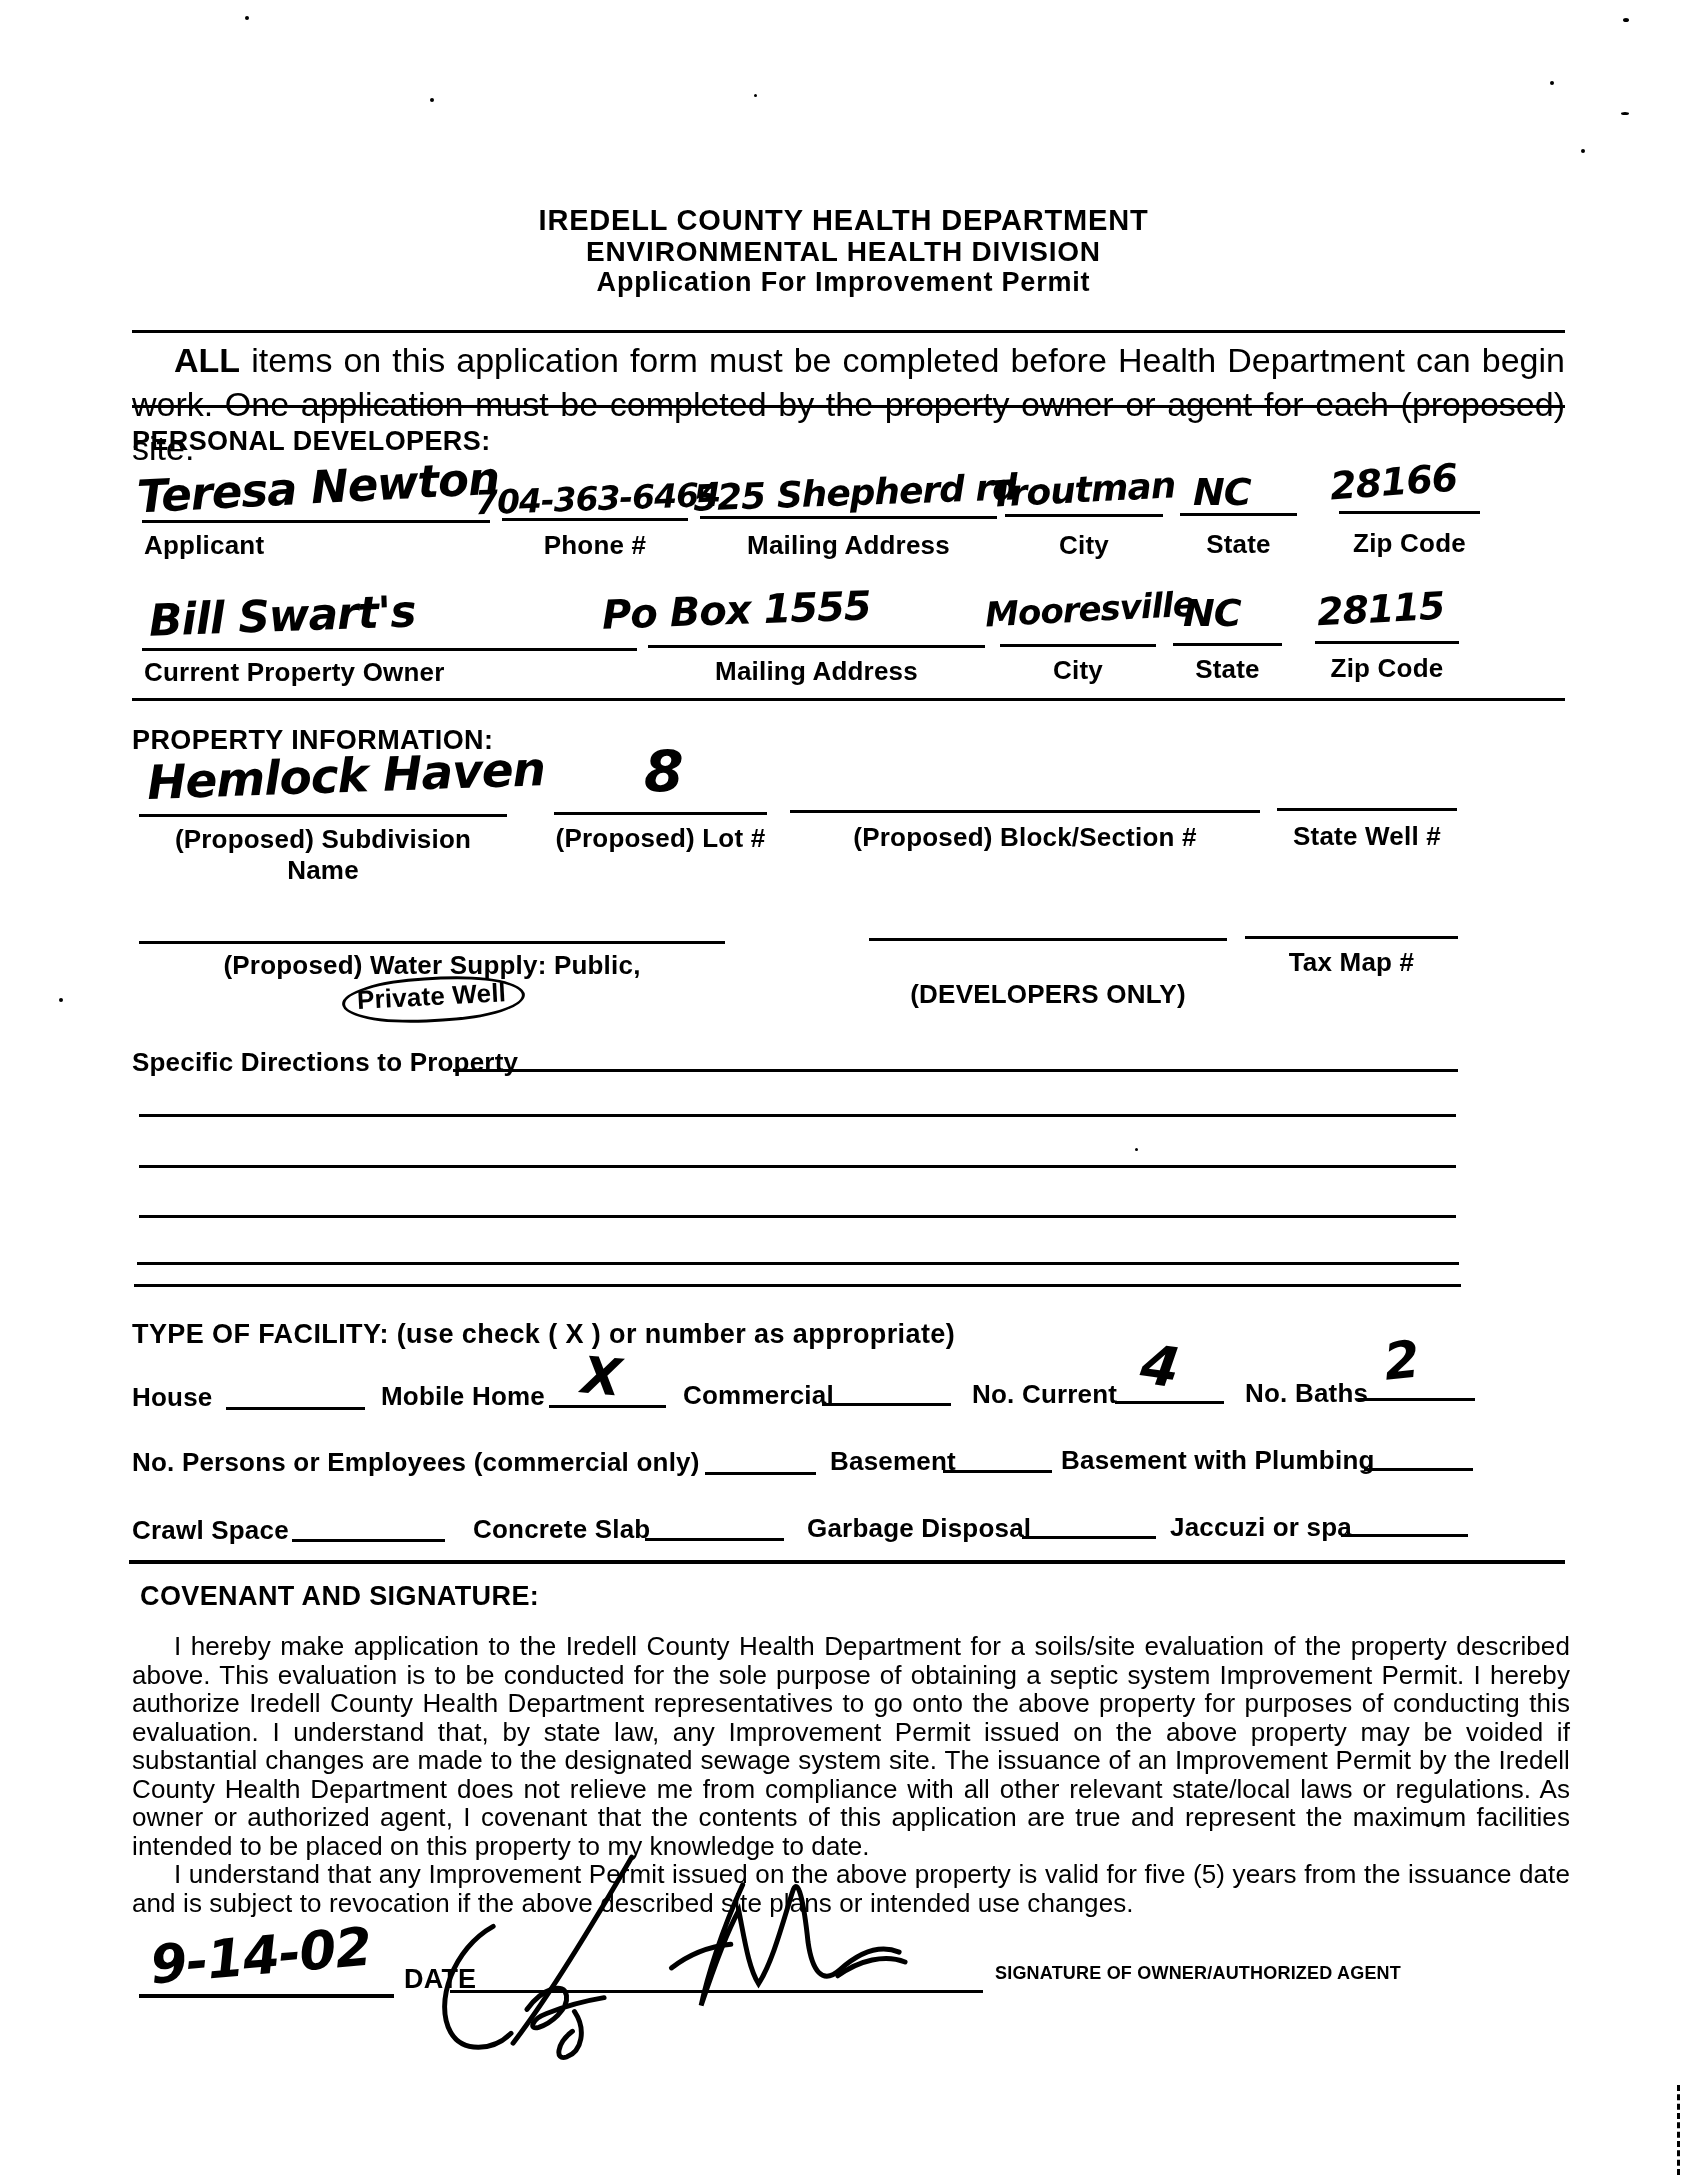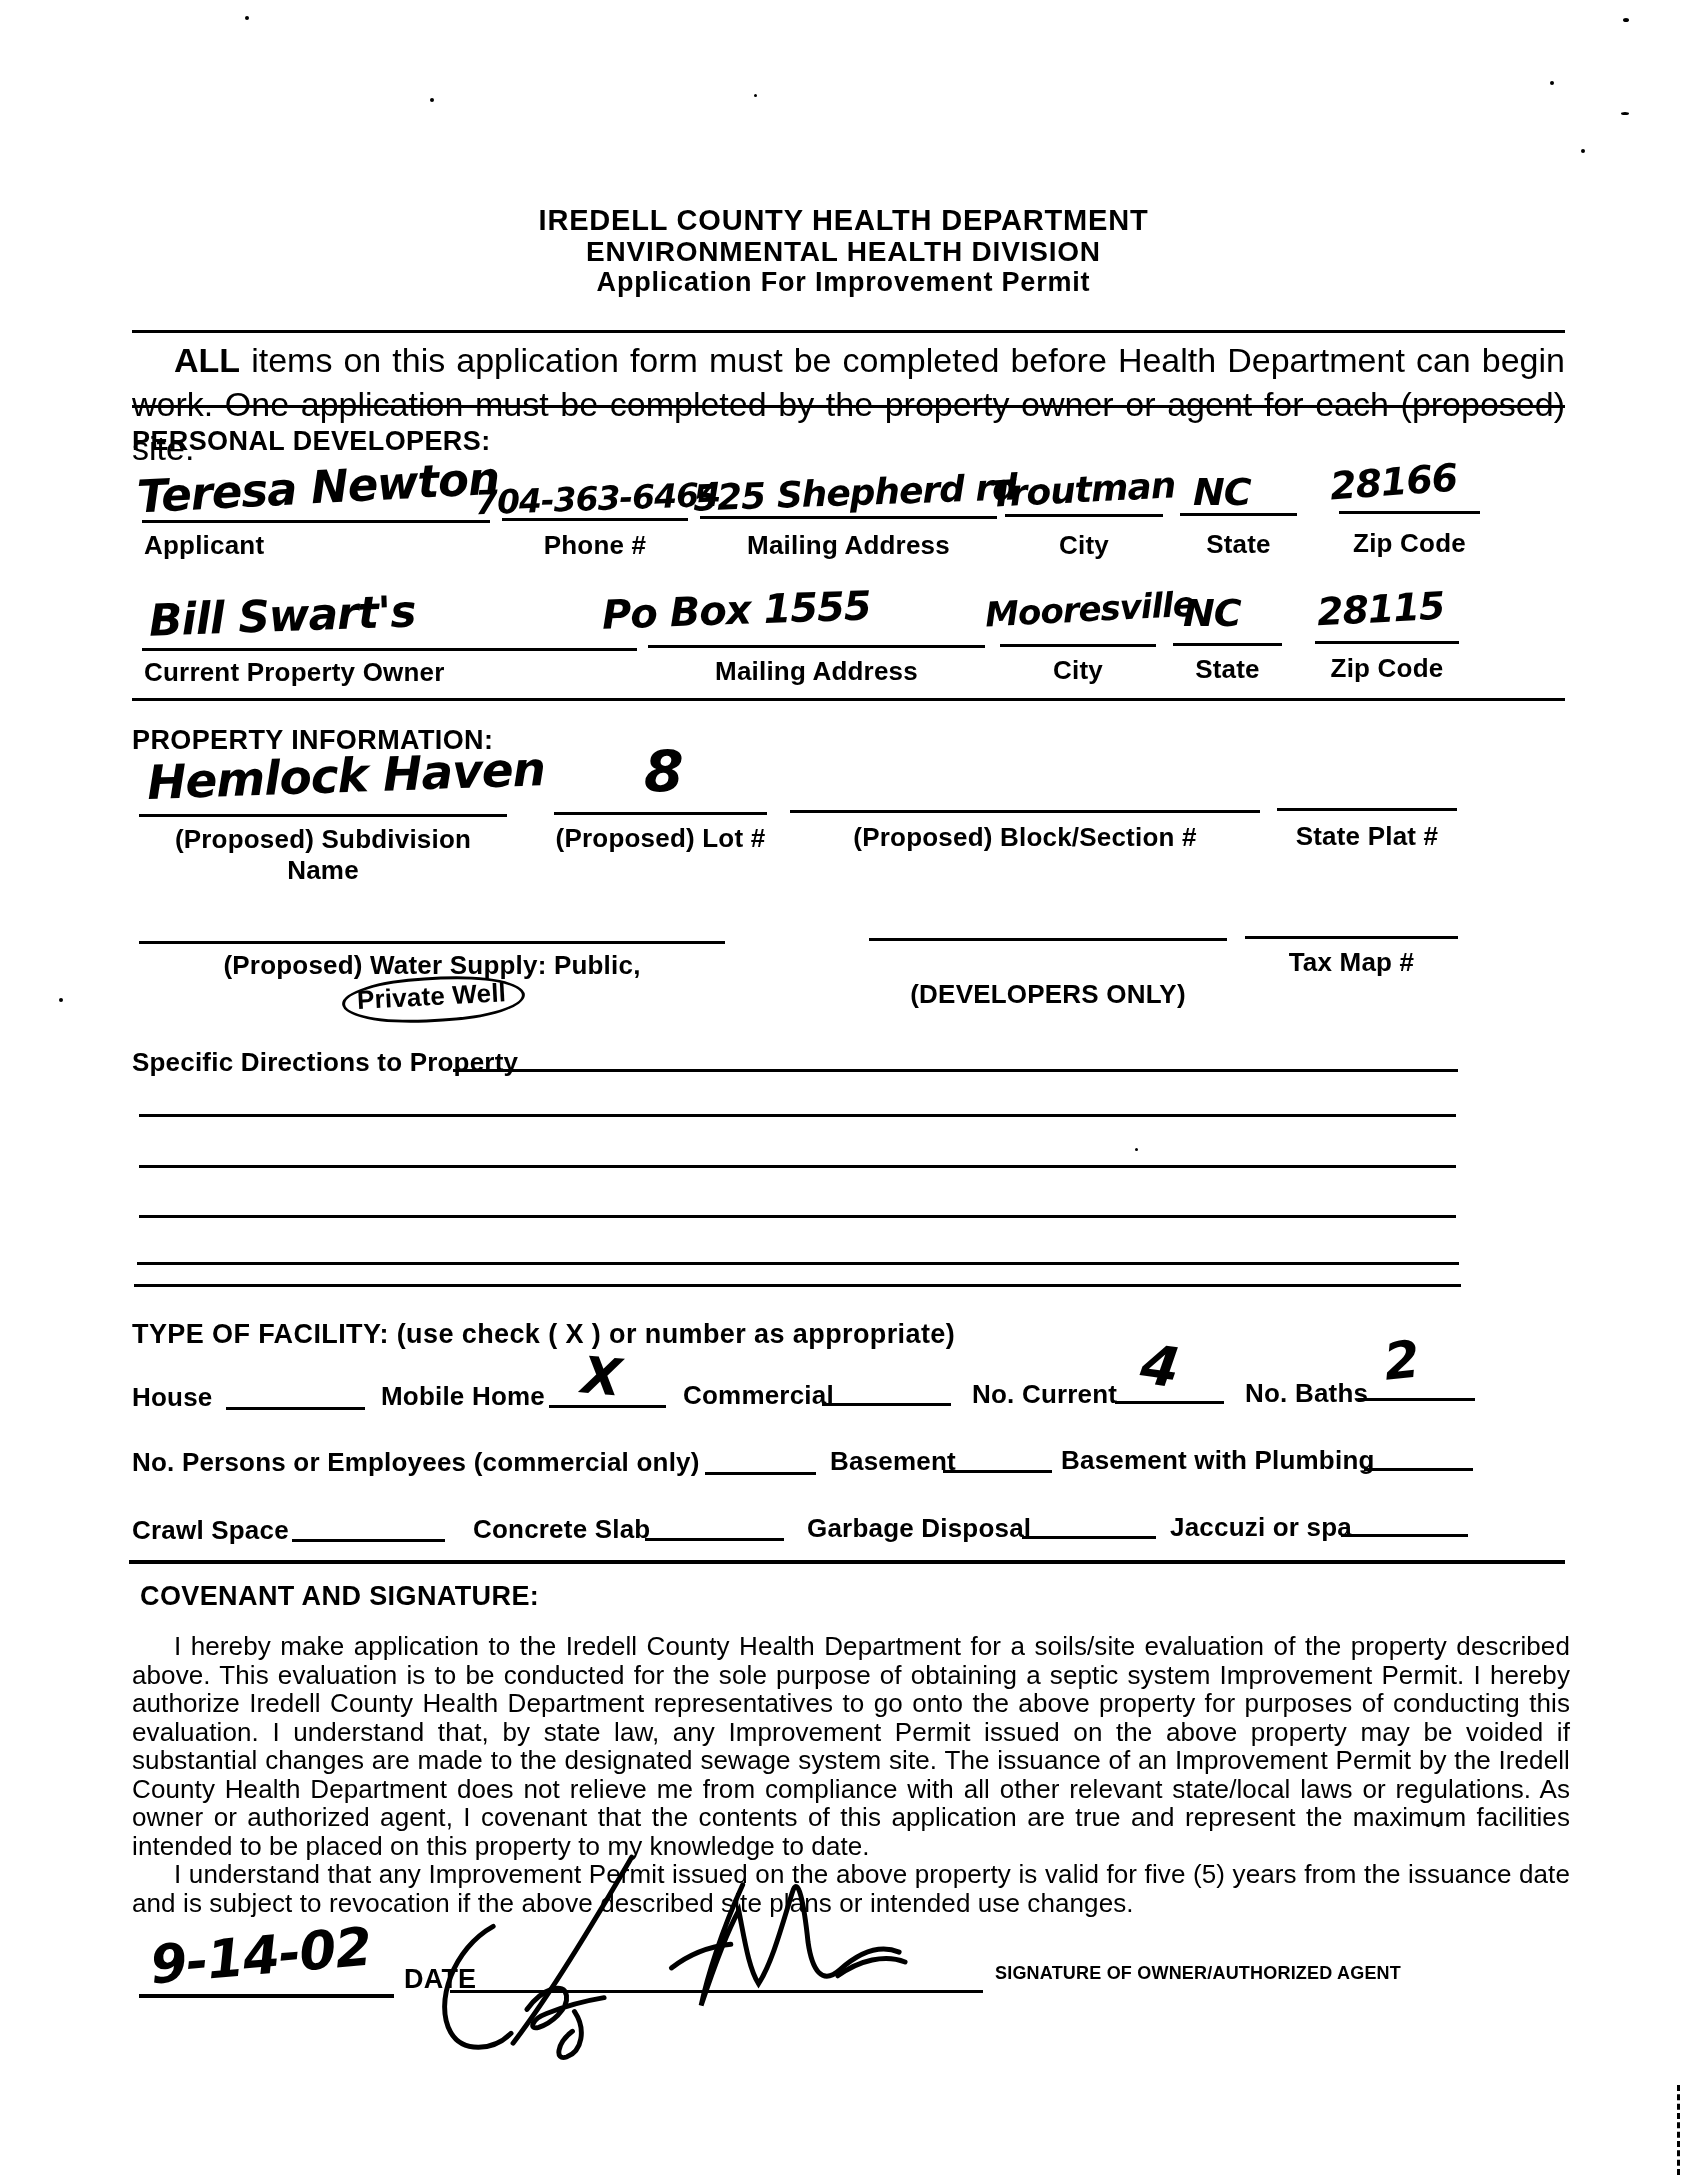--- a/index.html
+++ b/index.html
@@ -93,21 +93,21 @@
   <div class="hand" style="left:644px; top:744px; font-size:57px;">8</div>
 
   <div class="ln" style="left:139px; top:814px; width:368px;"></div>
   <div class="ln" style="left:554px; top:812px; width:213px;"></div>
   <div class="ln" style="left:790px; top:810px; width:470px;"></div>
   <div class="ln" style="left:1277px; top:808px; width:180px;"></div>
 
   <div class="lbl lblc" style="left:139px; top:824px; width:368px;">(Proposed) Subdivision Name</div>
   <div class="lbl lblc" style="left:554px; top:823px; width:213px;">(Proposed) Lot #</div>
   <div class="lbl lblc" style="left:790px; top:822px; width:470px;">(Proposed) Block/Section #</div>
-  <div class="lbl lblc" style="left:1277px; top:821px; width:180px;">State Plat #</div>
+  <div class="lbl lblc" style="left:1277px; top:821px; width:180px;">State Well #</div>
 
   <div class="ln" style="left:139px; top:941px; width:586px;"></div>
   <div class="ln" style="left:869px; top:938px; width:358px;"></div>
   <div class="ln" style="left:1245px; top:936px; width:213px;"></div>
 
   <div class="lbl lblc" style="left:139px; top:950px; width:586px;"><span>(Proposed) Water Supply: Public, </span><span class="circle">Private Well</span></div>
   <div class="lbl lblc" style="left:869px; top:979px; width:358px;">(DEVELOPERS ONLY)</div>
   <div class="lbl lblc" style="left:1245px; top:947px; width:213px;">Tax Map #</div>
 
   <div class="lbl" style="left:132px; top:1047px;">Specific Directions to Property</div>

